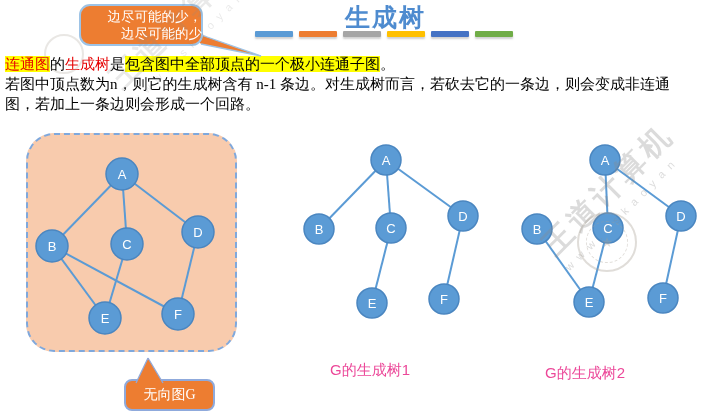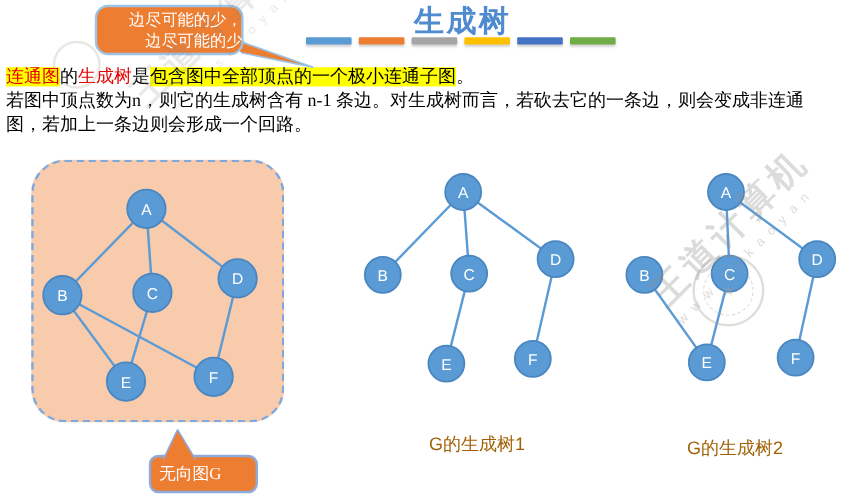--- a/index.html
+++ b/index.html
@@ -40,30 +40,30 @@
   svg.overlay{left:0;top:0;z-index:2;pointer-events:none;}
 
   
   .callout-text-top{
     left:80px;top:5px;width:122px;height:40px;z-index:4;
     display:flex;flex-direction:column;align-items:flex-end;justify-content:center;
     color:#fff;font-size:13.5px;line-height:17px;
     font-family:"Liberation Serif","DejaVu Serif",serif;
   }
   .callout-text-bottom{
-    left:114px;top:380px;width:89px;height:30px;z-index:4;
+    left:125px;top:380px;width:89px;height:30px;z-index:4;
     display:flex;align-items:center;justify-content:center;
     color:#fff;font-size:14px;
     font-family:"Liberation Serif","DejaVu Serif",serif;
   }
 
   
   .tree-label{
-    top:361px;width:135px;text-align:center;z-index:3;
-    font-size:15px;color:#a16207;
+    top:361px;width:135px;text-align:left;z-index:3;
+    font-size:15px;color:#ec4899;
   }
   .tree-label.t1{left:330px;}
   .tree-label.t2{left:545px;top:364px;}
 
   
   .wm{z-index:3;pointer-events:none;color:#8a8a8a;}
   .wm-big{font-size:30px;font-weight:bold;letter-spacing:4px;white-space:nowrap;}
   .wm-small{font-size:11px;letter-spacing:7px;white-space:nowrap;}
   .wm1{left:520px;top:150px;width:220px;opacity:.30;transform:rotate(-45deg);}
   .wm2{left:90px;top:-10px;width:200px;opacity:.18;transform:rotate(-45deg);}

